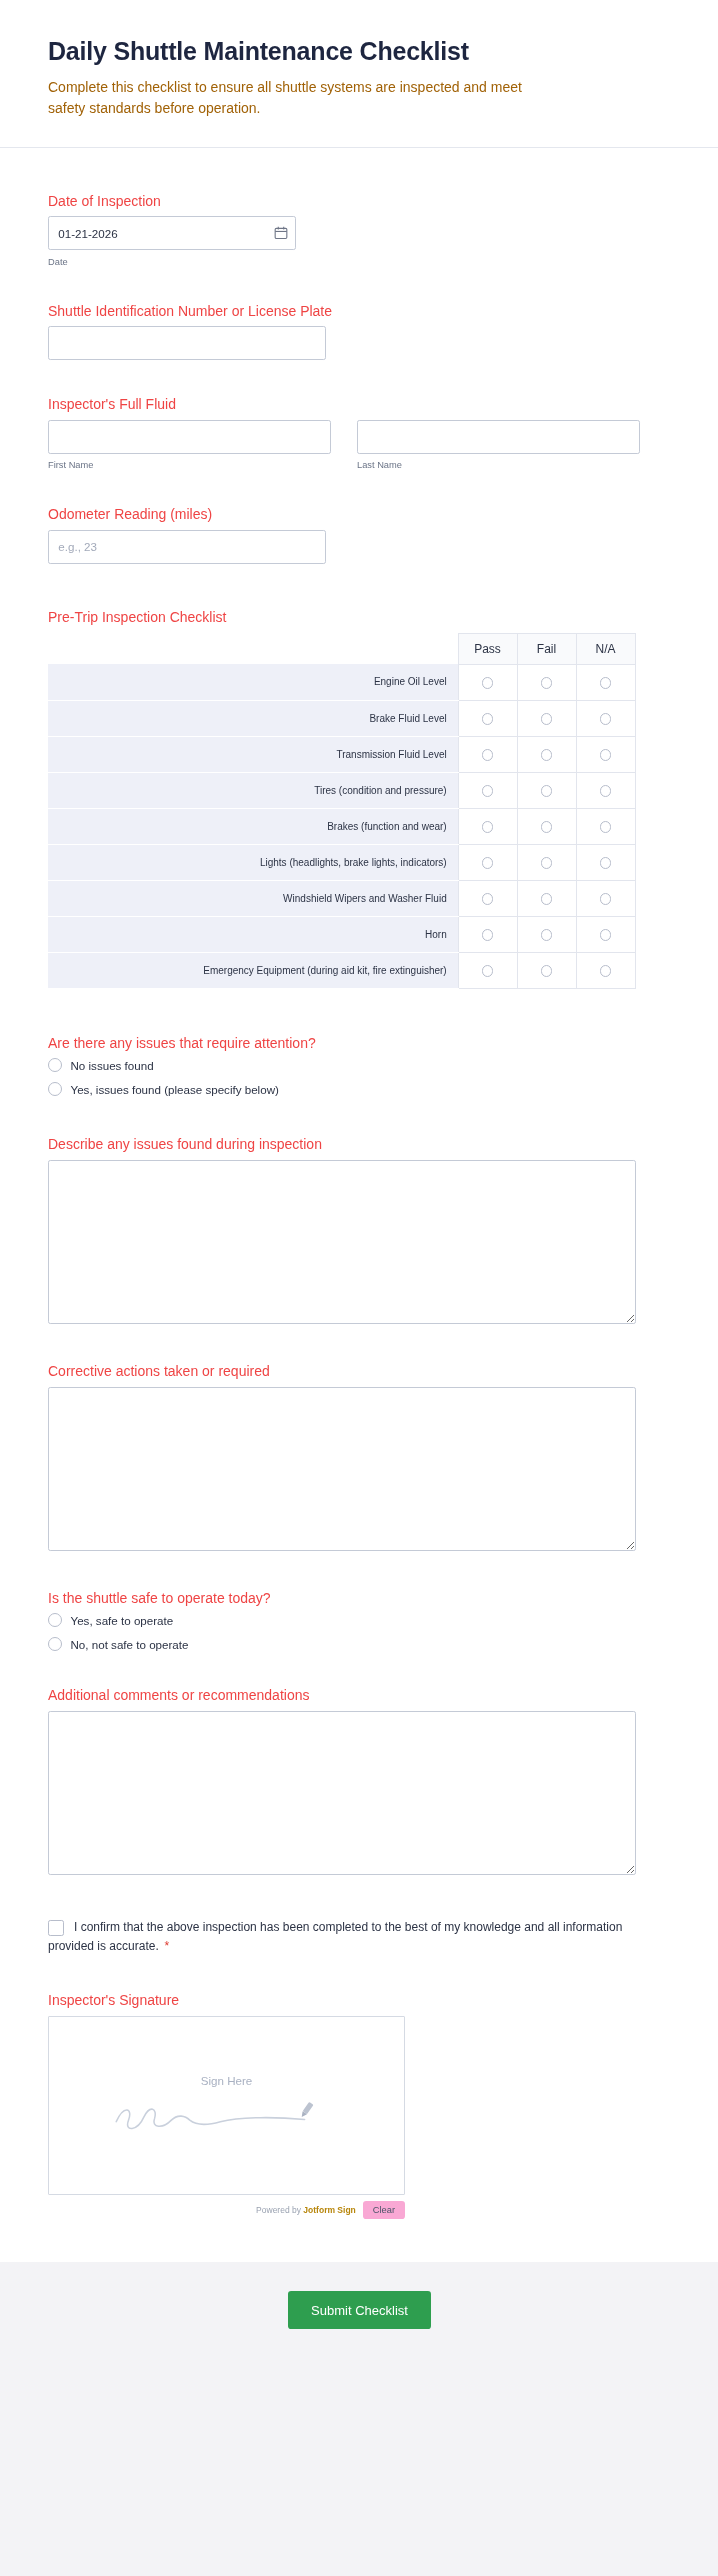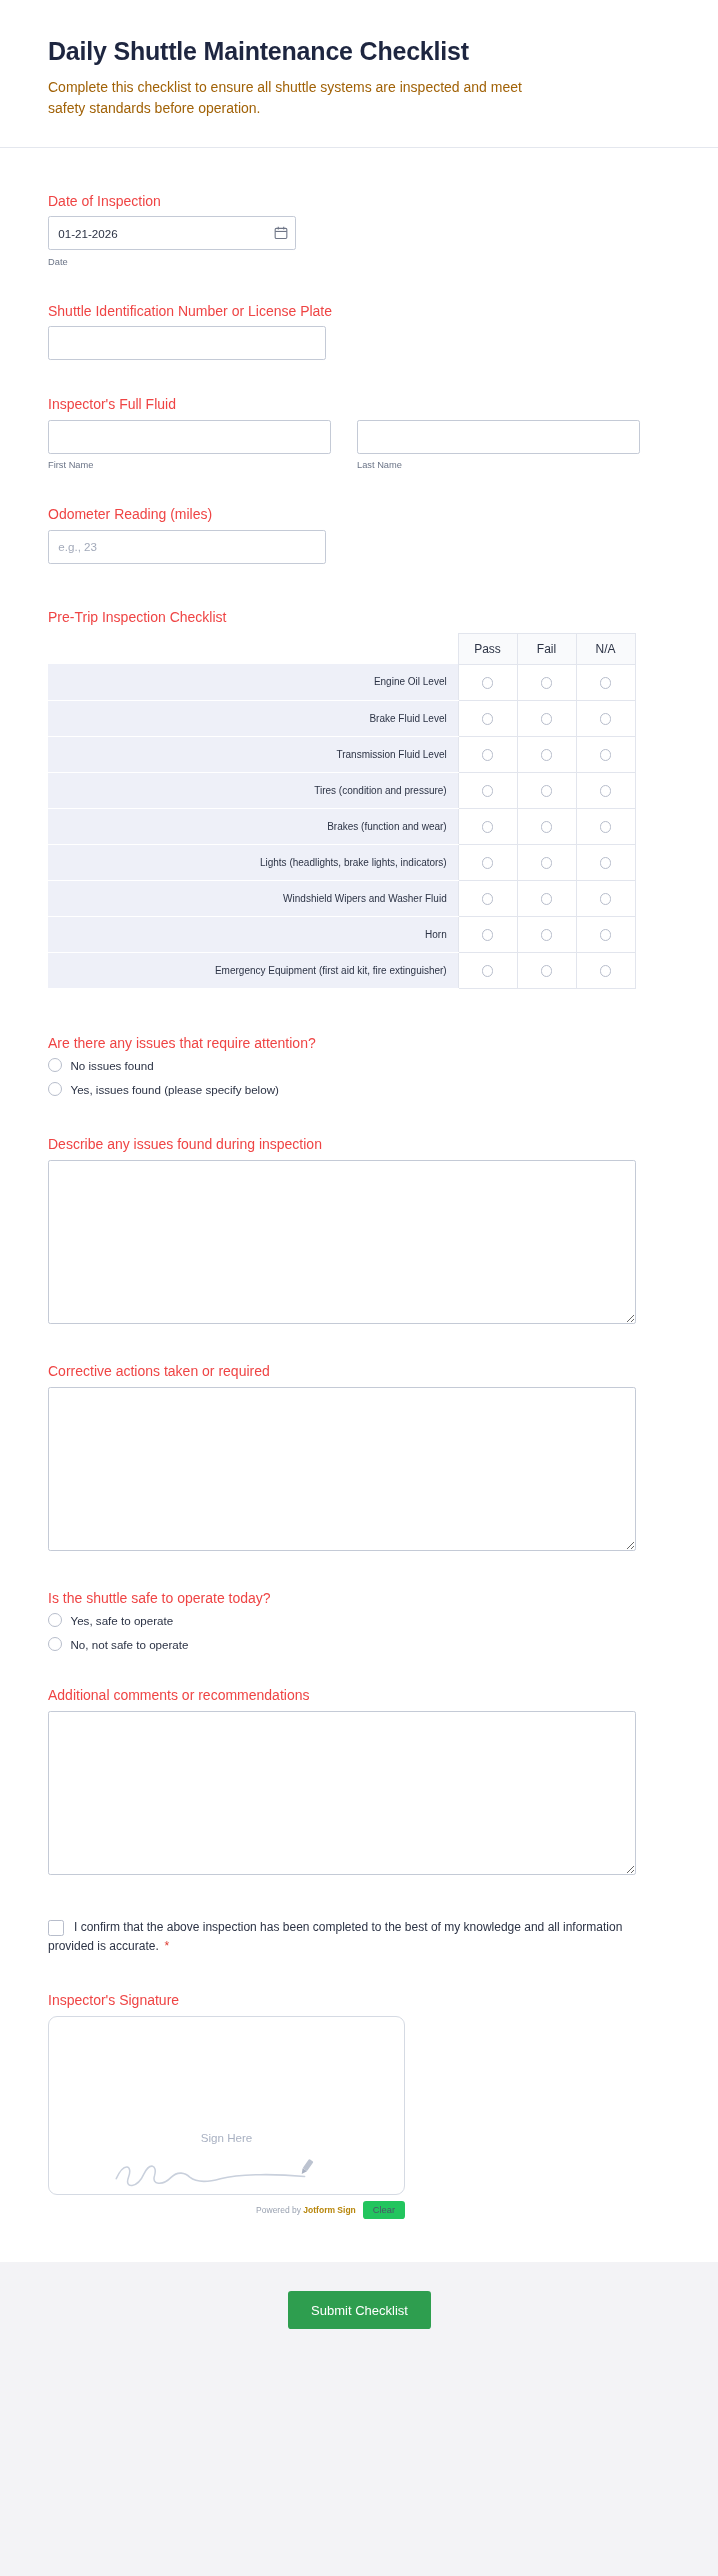--- a/index.html
+++ b/index.html
@@ -147,41 +147,41 @@
   
   .confirm-label { display: block; width: 595px; font-size: 12px; line-height: 1.6; cursor: pointer; }
   .confirm-label input[type="checkbox"] { float: left; margin: 1.5px 10px 1.5px 0; }
   .req-star { color: #de3b30; margin-left: 2.3px; }
 
   
   .sig-box {
     width: 357px;
     height: 179px;
     border: 0.8px solid #d5dae3;
-    border-radius: 9px;
+    border-radius: 1px;
     background: #fff;
     display: flex;
     flex-direction: column;
     align-items: center;
-    justify-content: flex-end;
+    justify-content: center;
     cursor: crosshair;
   }
   .sig-placeholder { font-size: 11.6px; color: #a9b1c2; margin-bottom: 1.5px; }
   .sig-meta {
     width: 357px;
     display: flex;
     justify-content: flex-end;
     align-items: center;
     gap: 7px;
     margin-top: 6.2px;
   }
   .powered { font-size: 8.5px; color: #9aa2b1; }
   .powered .brand { font-weight: 700; color: #b8860b; cursor: pointer; }
   .clear-btn {
-    background: #22c55e;
+    background: #f9a8d4;
     color: #4a5468;
     font-size: 9.3px;
     font-family: inherit;
     border: none;
     border-radius: 3.1px;
     padding: 3.9px 10px;
     cursor: pointer;
   }
 
   
@@ -316,21 +316,21 @@
             <td class="opt-cell"><input type="radio" name="r7" style=""></td>
             <td class="opt-cell"><input type="radio" name="r7" style=""></td>
           </tr>
           <tr>
             <th class="rowlabel">Horn</th>
             <td class="opt-cell"><input type="radio" name="r8" style=""></td>
             <td class="opt-cell"><input type="radio" name="r8" style=""></td>
             <td class="opt-cell"><input type="radio" name="r8" style=""></td>
           </tr>
           <tr>
-            <th class="rowlabel">Emergency Equipment (first aid kit, fire extinguisher)</th>
+            <th class="rowlabel">Emergency Equipment (during aid kit, fire extinguisher)</th>
             <td class="opt-cell"><input type="radio" name="r9" style=""></td>
             <td class="opt-cell"><input type="radio" name="r9" style=""></td>
             <td class="opt-cell"><input type="radio" name="r9" style=""></td>
           </tr>
         </tbody>
       </table>
     </div>
 
     <div class="field" style="margin-top:46px">
       <label class="q-label">Are there any issues that require attention?</label>

